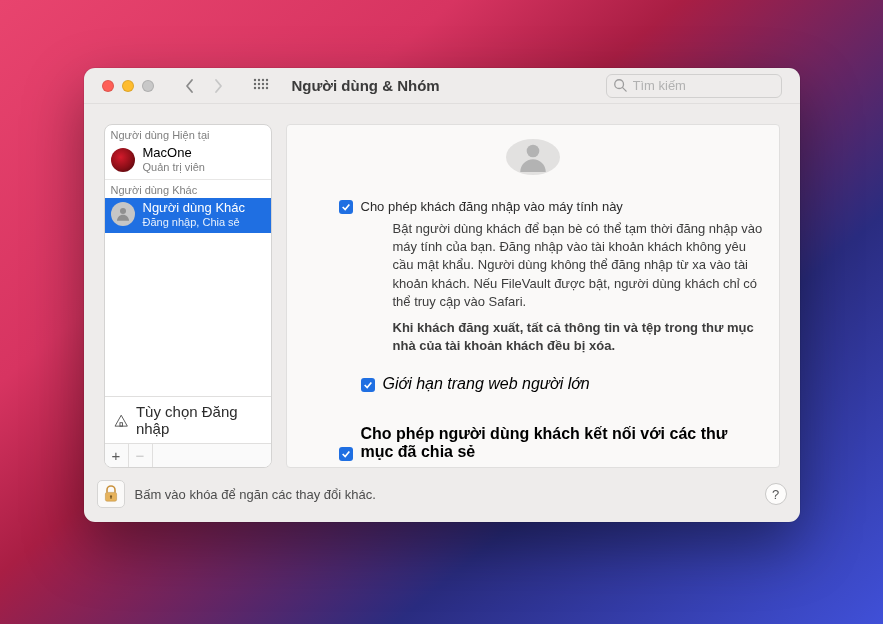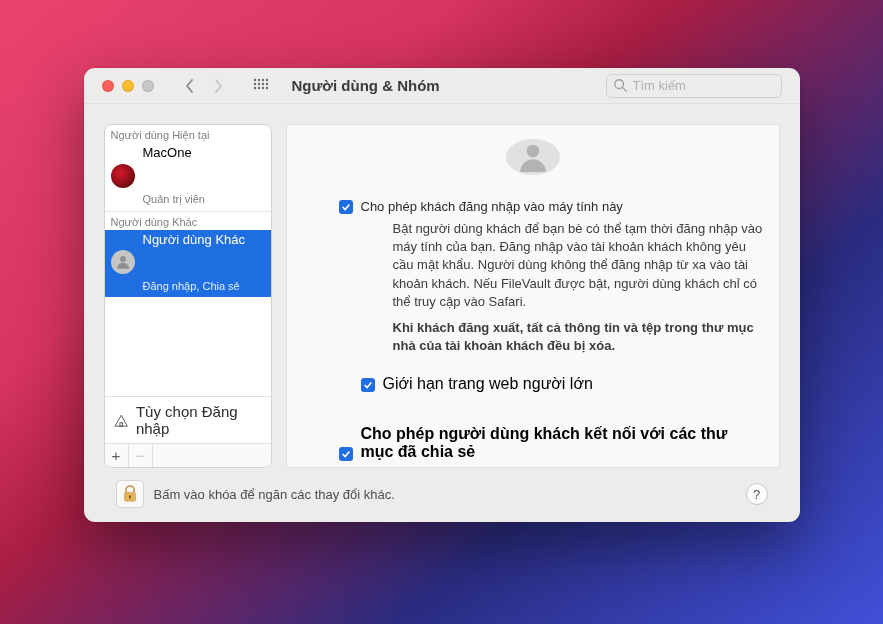--- a/index.html
+++ b/index.html
@@ -48,21 +48,21 @@
   display:flex; flex-direction:column; overflow:hidden;
   height: 344px;
 }
 .section-h { font-size:11px; color:#7f7f7f; padding:4px 6px 2px; }
 .user-row { display:flex; align-items:center; gap:8px; padding:3px 6px 5px; cursor:default; }
 .user-row.selected { background:#1f6fe2; color:#fff; }
 .user-row.selected .sub { color:#e5effc; }
 .avatar-sm { width:24px; height:24px; border-radius:50%; background:#c6c6c6; display:flex; align-items:center; justify-content:center; flex:0 0 24px; }
 .avatar-sm svg { width:18px; height:18px; fill:#8f8f8f; }
 .avatar-rose { background: radial-gradient(circle at 40% 38%, #d31a2b 0%, #8b0e17 55%, #3c0509 100%); }
-.user-row .txt { display:flex; flex-direction:column; line-height:1.15;gap:32px; }
+.user-row .txt { display:flex; flex-direction:column; line-height:1.15; }
 .user-row .nm { font-size:13px; }
 .user-row .sub { font-size:11px; color:#7f7f7f; }
 .divider { height:1px; background:#e8e7e6; }
 .sidebar .spacer { flex:1; }
 .login-opt { border-top:1px solid #e0dfde; padding:6px 8px; display:flex; align-items:center; gap:7px; cursor:default; }
 .login-opt svg { width:18px; height:16px; fill:none; stroke:#4b4b4b; stroke-width:1.3; }
 .login-opt span { font-size:15px; color:#2c2c2c; }
 .sb-footer { height:24px; border-top:1px solid #e0dfde; display:flex; }
 .sb-footer .btn {
   width:24px; height:23px; display:flex; align-items:center; justify-content:center;
@@ -82,24 +82,24 @@
   align-self:center; display:flex; align-items:center; justify-content:center;
   margin-bottom: 24px;
 }
 .avatar-lg svg { width:36px; height:36px; fill:#b3b3b3; }
 .opt { display:flex; align-items:flex-start; gap:8px; margin-left:38px; }
 .chk { width:14px; height:14px; border-radius:3px; background:#1f6fe2; flex:0 0 14px; margin-top:1px; display:flex; align-items:center; justify-content:center; cursor:default; }
 .chk svg { width:10px; height:10px; stroke:#fff; stroke-width:2; fill:none; }
 .opt .lab { font-size:13px; color:#2b2b2b; }
 .desc { font-size:13px; color:#3d3d3d; line-height:1.4; margin-left:92px; margin-top:6px; max-width:400px; }
 .desc b { font-weight:600; display:block; margin-top:8px; }
-.opt2 { margin-top:20px; margin-left:60px; display:flex; gap:8px; align-items:center; }
+.opt2 { margin-top:20px; margin-left:60px; display:flex; gap:8px; align-items:center;font-style:italic; }
 .opt3 { margin-top:32px; margin-left:38px; display:flex; gap:8px; align-items:flex-end;font-weight:bold; }
 
-.bottombar { padding: 12px 32px 14px; display:flex; align-items:center; gap:10px; }
+.bottombar { padding: 12px 13px 14px; display:flex; align-items:center; gap:10px; }
 .lock {
   width:28px; height:28px; border:1px solid #d6d5d4; border-radius:5px; background:#faf9f8;
   display:flex; align-items:center; justify-content:center; cursor:default;
 }
 .lock svg { width:16px; height:20px; }
 .locktext { font-size:13px; color:#4d4d4d; }
 .help {
   margin-left:auto; width:22px; height:22px; border-radius:50%;
   border:1px solid #c9c8c7; background:#fdfcfb; display:flex; align-items:center; justify-content:center;
   font-size:13px; color:#555; cursor:default;

